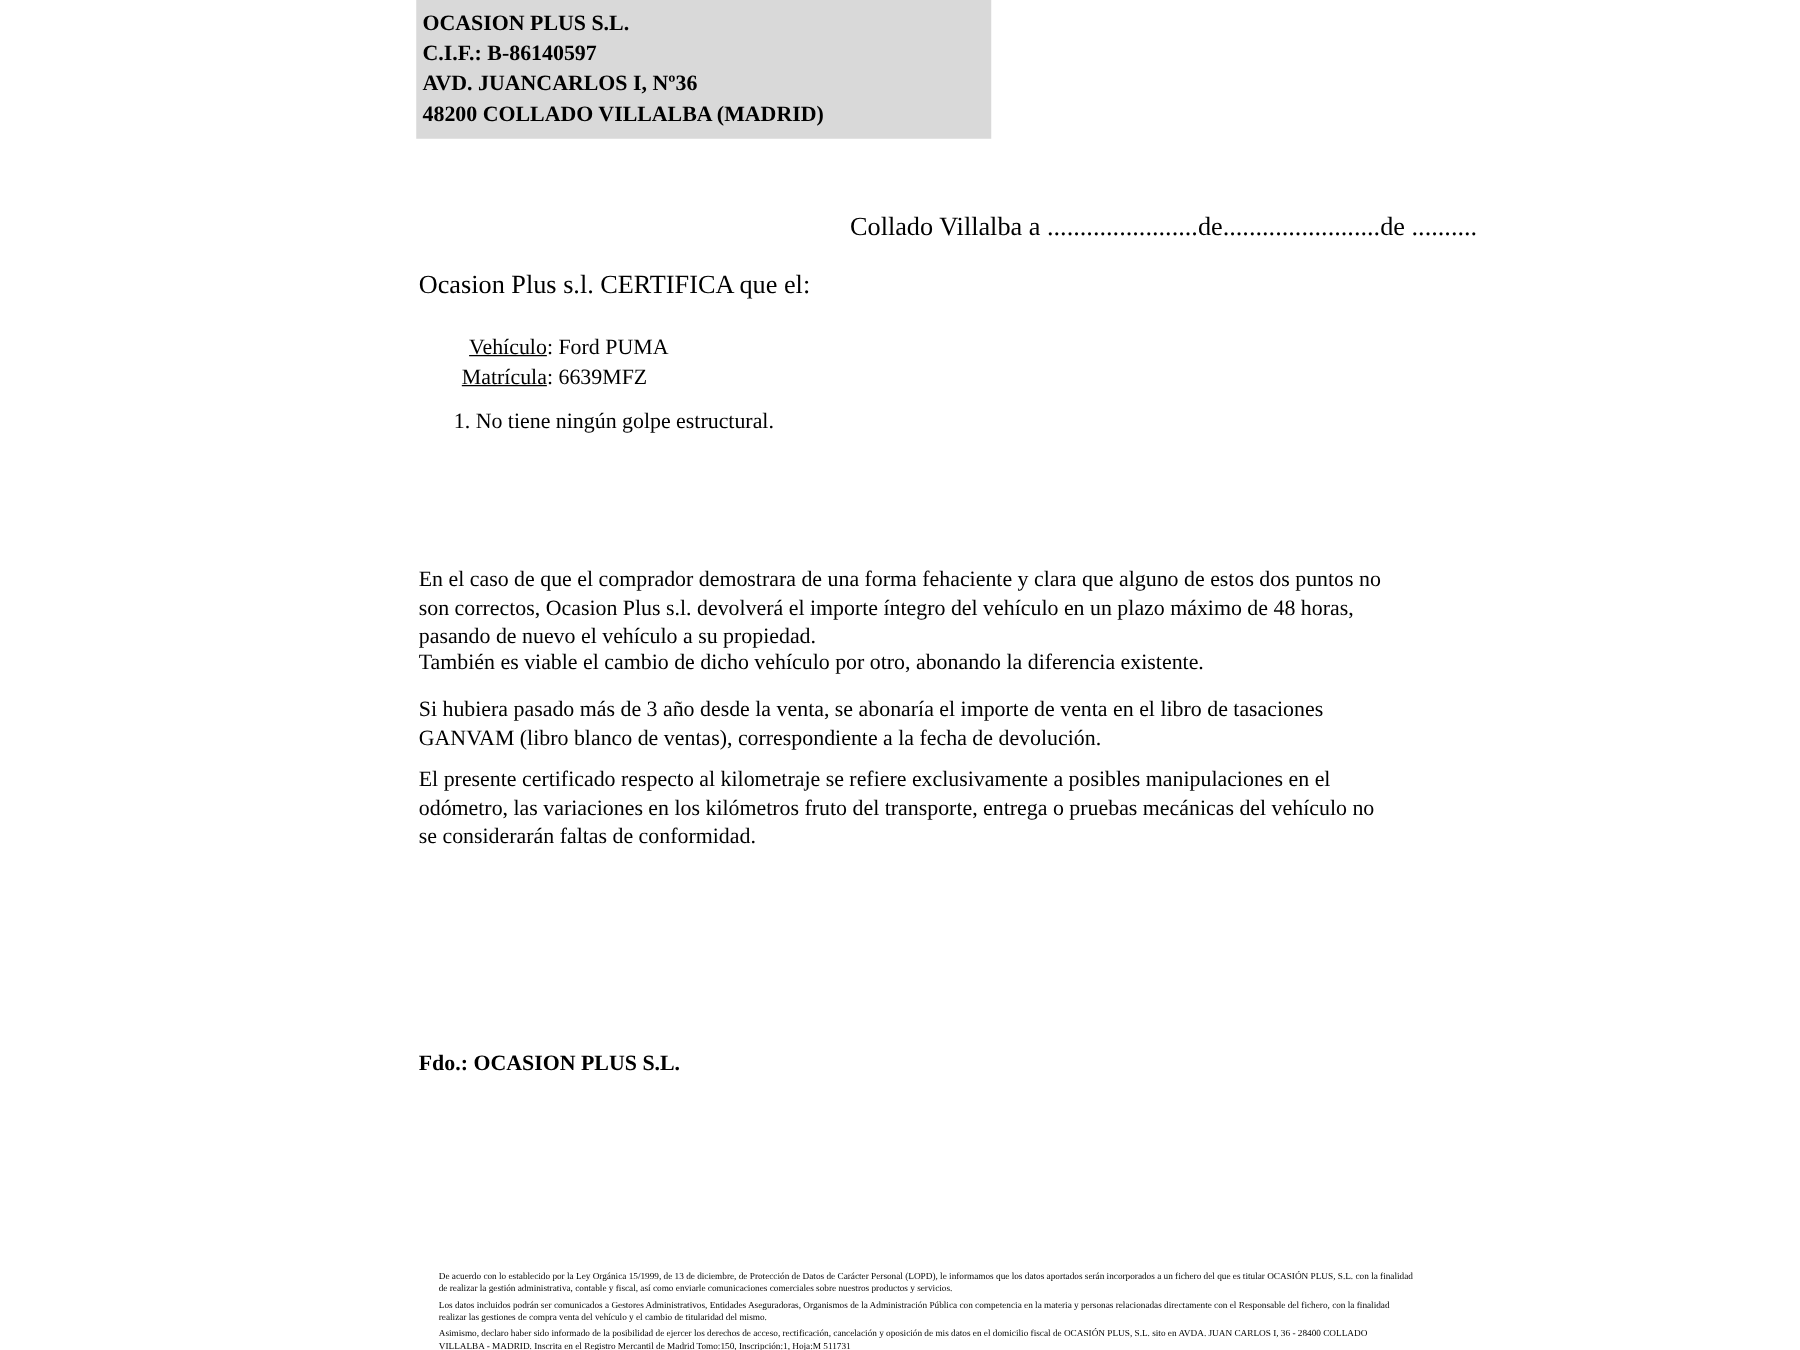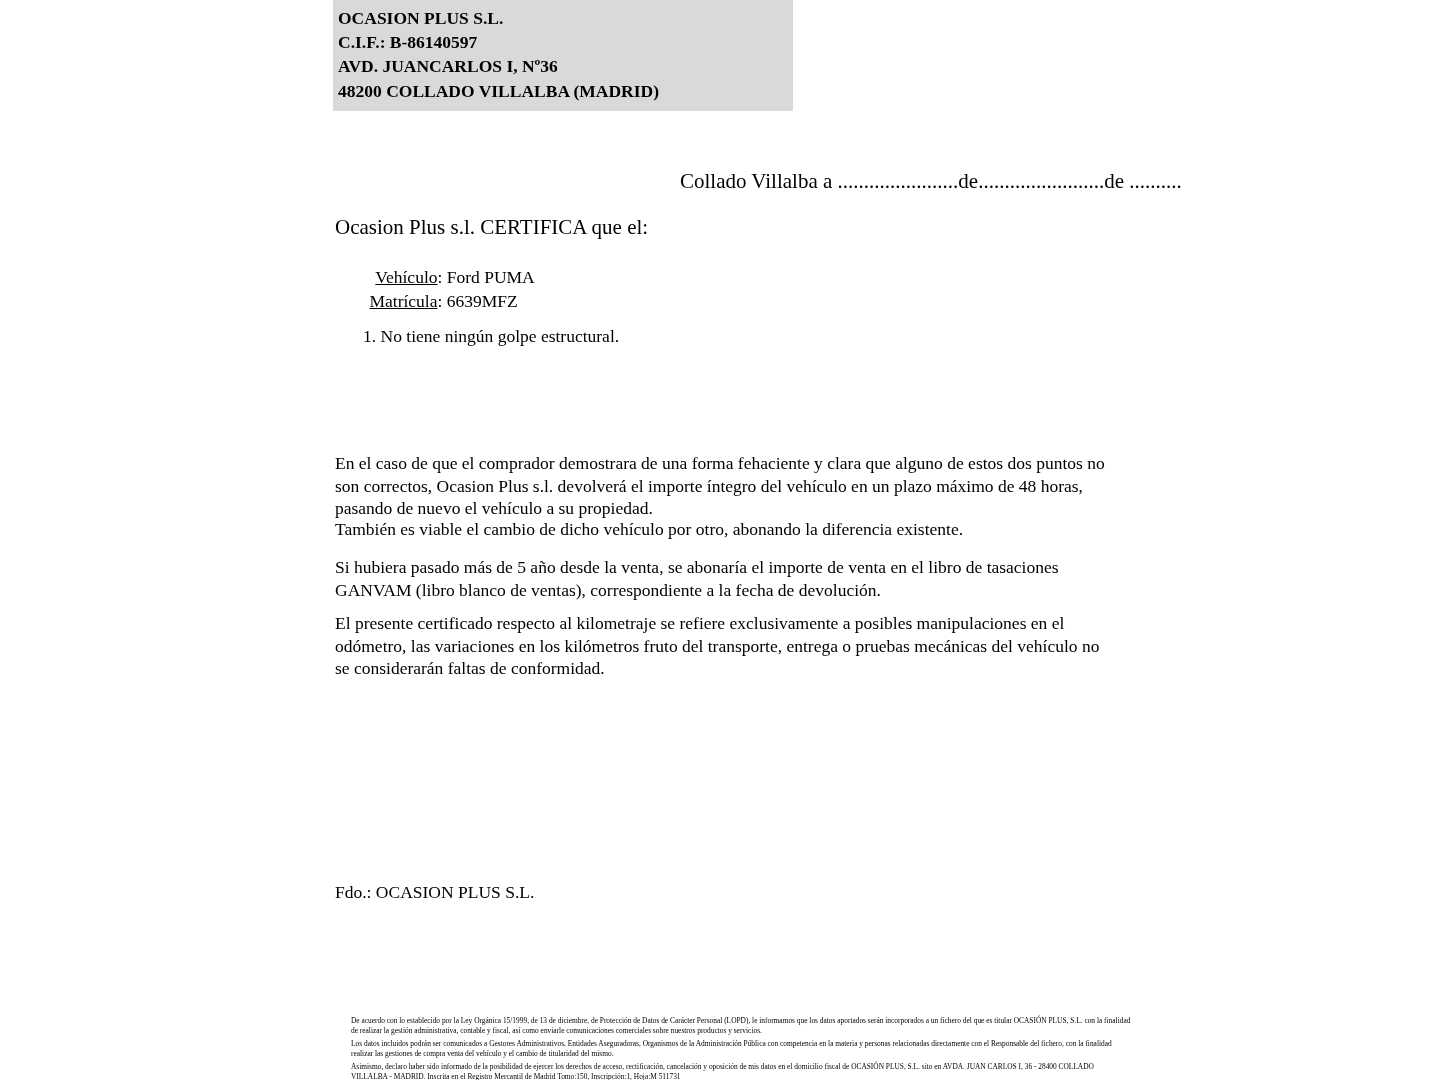--- a/index.html
+++ b/index.html
@@ -97,23 +97,24 @@
   }
   .para-1 { top: 452px; }
   .para-2 { top: 518px; }
   .para-3 { top: 556px; }
   .para-4 { top: 612px; }
 
   
   .signature {
     position: absolute;
     left: 335px;
-    top: 882px;
+    top: 840px;
     font-size: 17.5px;
     white-space: pre;
+    font-weight: bold;
   }
 
   
   .legal {
     position: absolute;
     left: 351px;
     top: 1016px;
     width: 780px;
     font-size: 7.4px;
     line-height: 9.5px;
@@ -145,21 +146,21 @@
   </div>
 
   <div class="kv kv-plate">
     <span class="k">Matrícula</span><span>: </span><span>6639MFZ</span>
   </div>
 
   <div class="point point-1">1. No tiene ningún golpe estructural.</div>
 
   <div class="para para-1">En el caso de que el comprador demostrara de una forma fehaciente y clara que alguno de estos dos puntos no son correctos, Ocasion Plus s.l. devolverá el importe íntegro del vehículo en un plazo máximo de 48 horas, pasando de nuevo el vehículo a su propiedad.</div>
   <div class="para para-2">También es viable el cambio de dicho vehículo por otro, abonando la diferencia existente.</div>
-  <div class="para para-3">Si hubiera pasado más de 5 año desde la venta, se abonaría el importe de venta en el libro de tasaciones GANVAM (libro blanco de ventas), correspondiente a la fecha de devolución.</div>
+  <div class="para para-3">Si hubiera pasado más de 3 año desde la venta, se abonaría el importe de venta en el libro de tasaciones GANVAM (libro blanco de ventas), correspondiente a la fecha de devolución.</div>
   <div class="para para-4">El presente certificado respecto al kilometraje se refiere exclusivamente a posibles manipulaciones en el odómetro, las variaciones en los kilómetros fruto del transporte, entrega o pruebas mecánicas del vehículo no se considerarán faltas de conformidad.</div>
 
   <div class="signature">Fdo.: OCASION PLUS S.L.</div>
 
   <div class="legal">
     <p>De acuerdo con lo establecido por la Ley Orgánica 15/1999, de 13 de diciembre, de Protección de Datos de Carácter Personal (LOPD), le informamos que los datos aportados serán incorporados a un fichero del que es titular OCASIÓN PLUS, S.L. con la finalidad de realizar la gestión administrativa, contable y fiscal, así como enviarle comunicaciones comerciales sobre nuestros productos y servicios.</p>
     <p>Los datos incluidos podrán ser comunicados a Gestores Administrativos, Entidades Aseguradoras, Organismos de la Administración Pública con competencia en la materia y personas relacionadas directamente con el Responsable del fichero, con la finalidad realizar las gestiones de compra venta del vehículo y el cambio de titularidad del mismo.</p>
     <p>Asimismo, declaro haber sido informado de la posibilidad de ejercer los derechos de acceso, rectificación, cancelación y oposición de mis datos en el domicilio fiscal de OCASIÓN PLUS, S.L. sito en AVDA. JUAN CARLOS I, 36 - 28400 COLLADO VILLALBA - MADRID. Inscrita en el Registro Mercantil de Madrid Tomo:150, Inscripción:1, Hoja:M 511731</p>
   </div>
 

